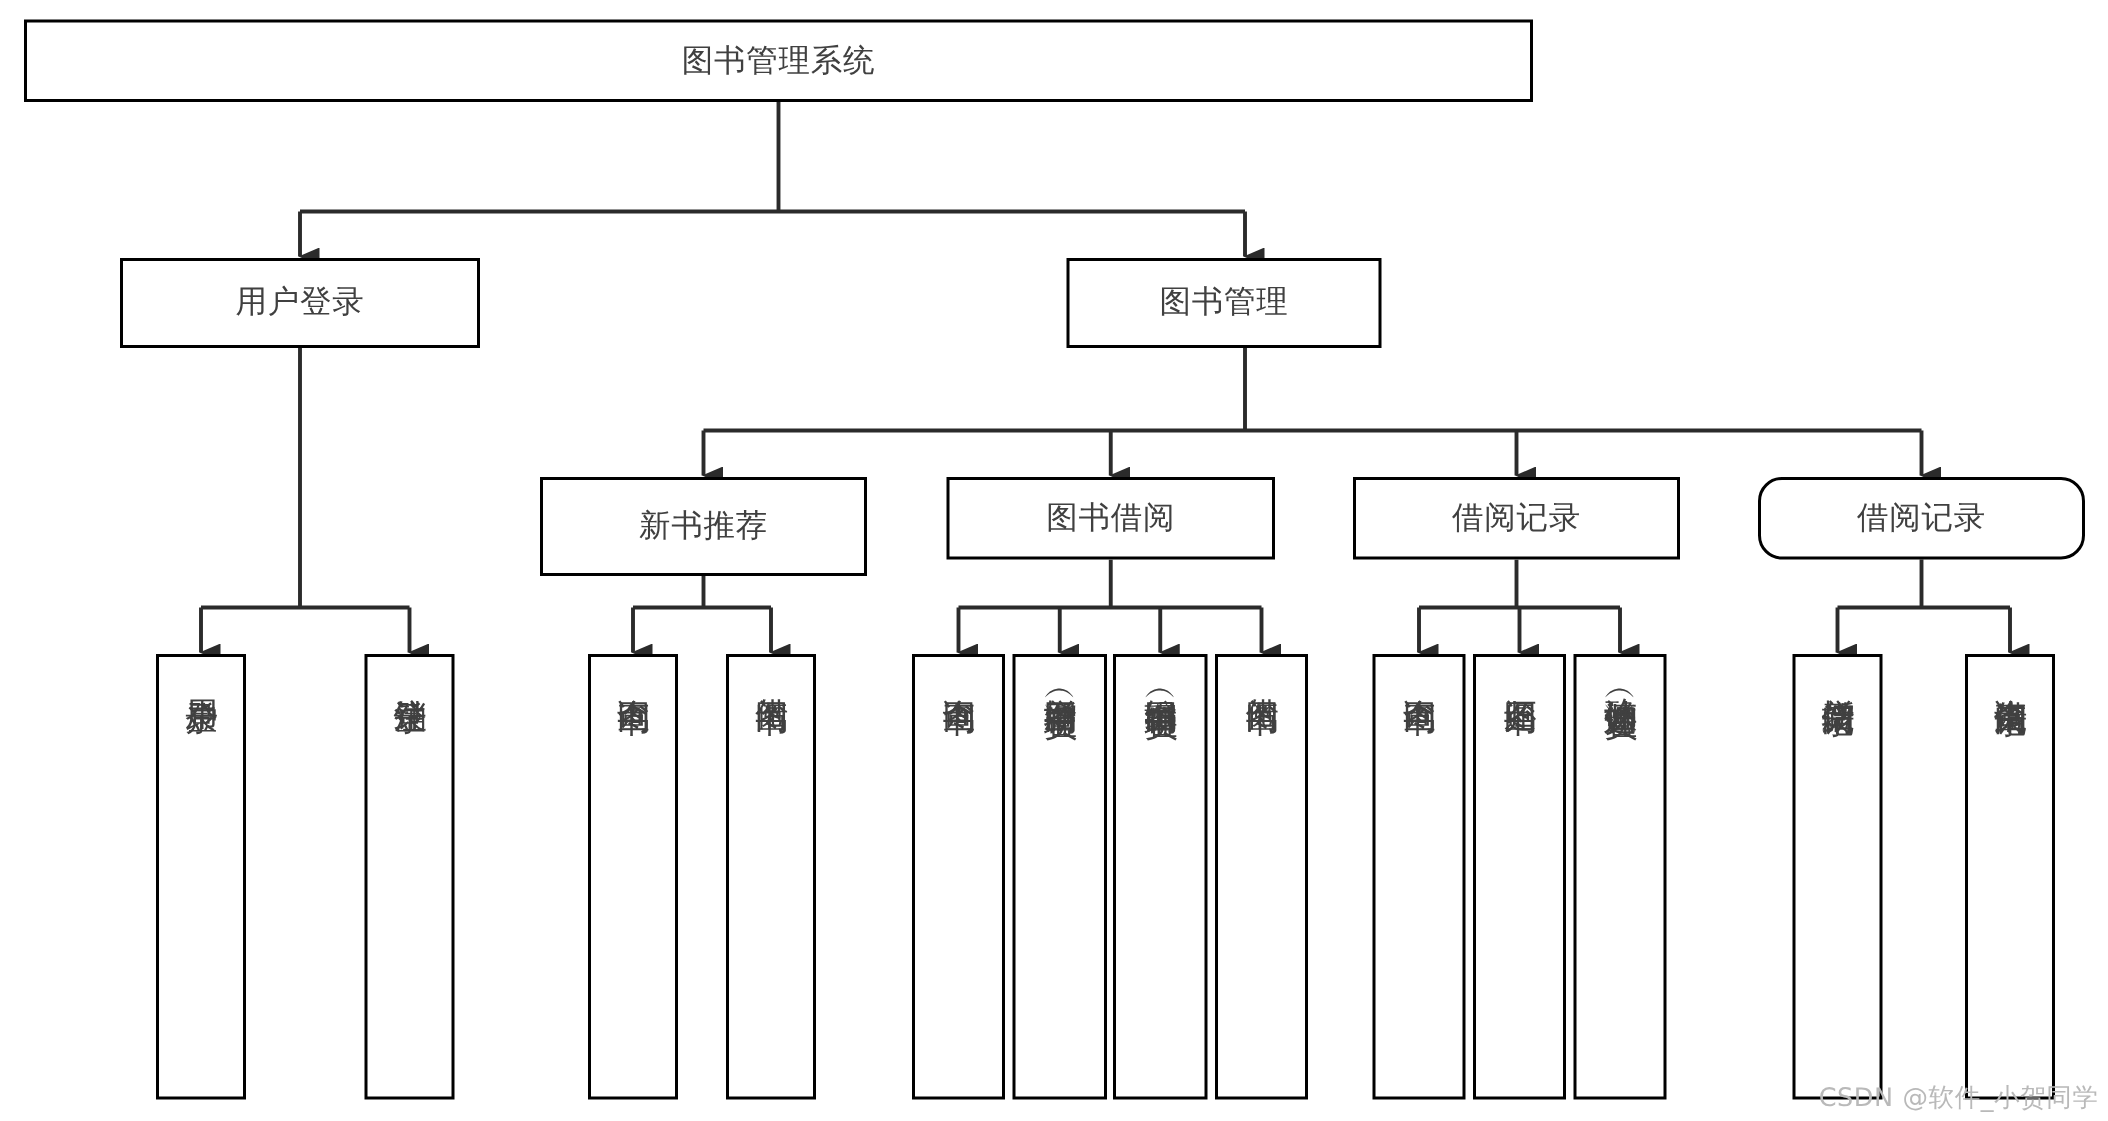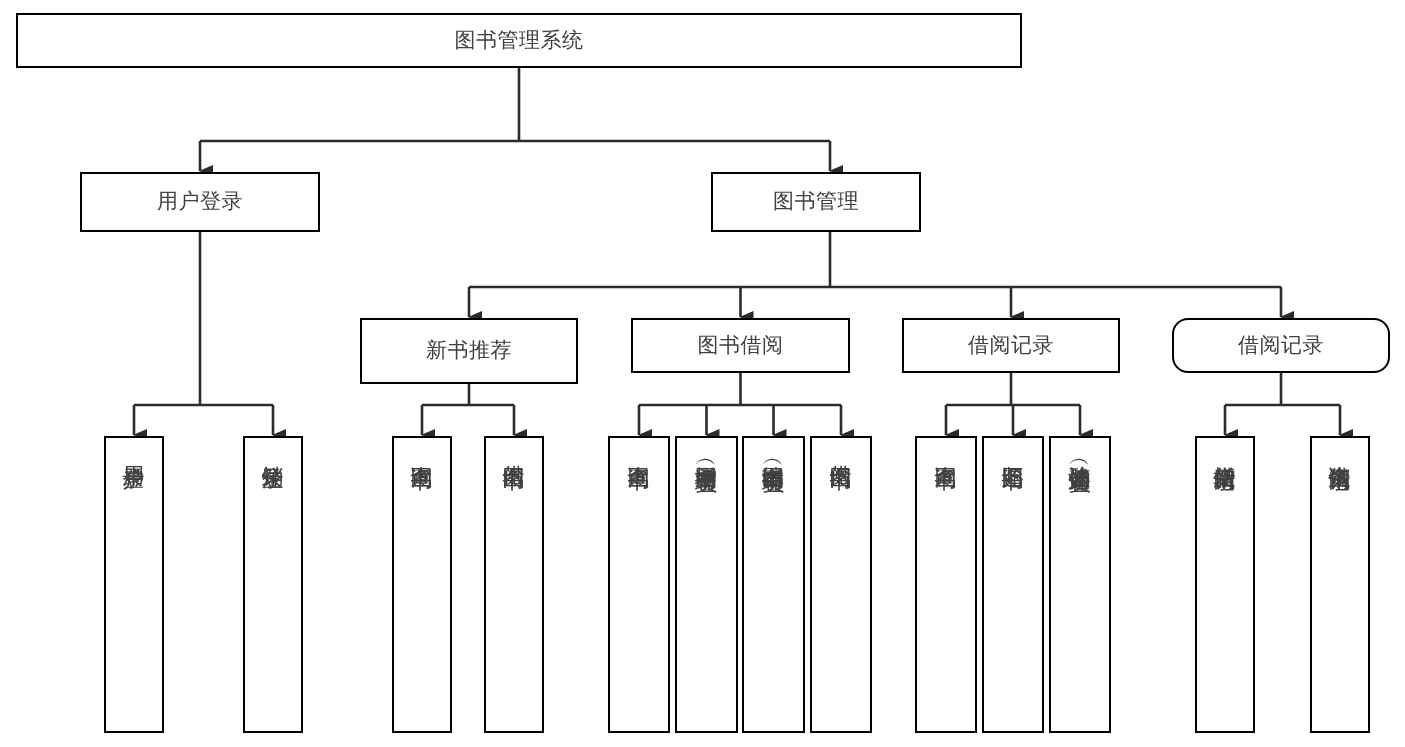--- a/index.html
+++ b/index.html
@@ -172,13 +172,14 @@
         <span class="lbl">确认归还（管理员）</span>
       </div>
       <div class="node vert" style="left: 1195px; top: 436px; width: 60px; height: 297px;">
         <span class="lbl">新增借阅记录</span>
       </div>
       <div class="node vert" style="left: 1310px; top: 436px; width: 60px; height: 297px;">
         <span class="lbl">查询借阅记录</span>
       </div>
     </div>
 
+  <div class="watermark">CSDN @软件_小贺同学</div>
 </div>
 
 </body></html>

